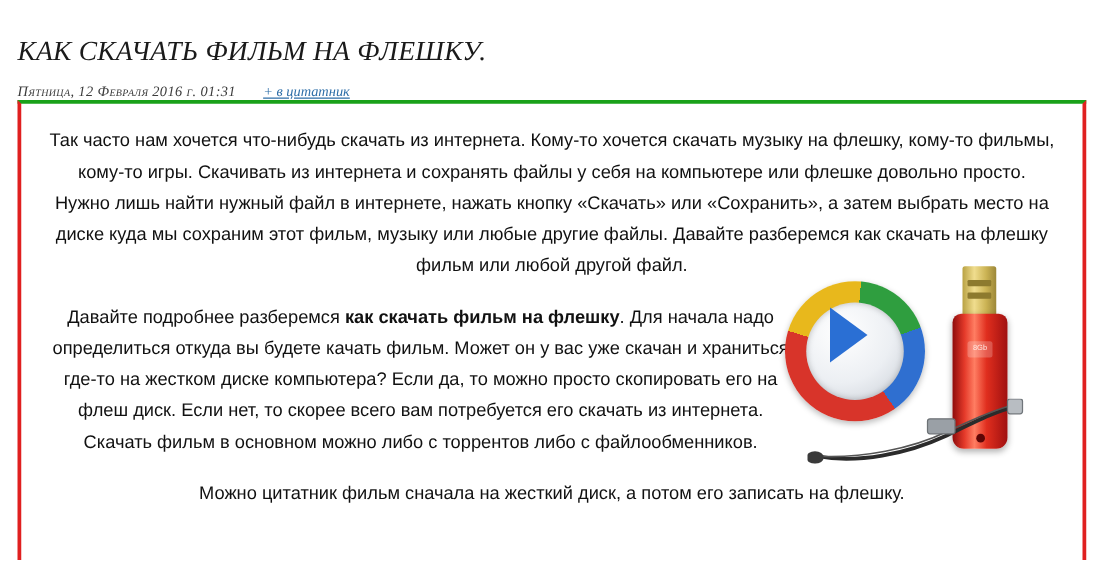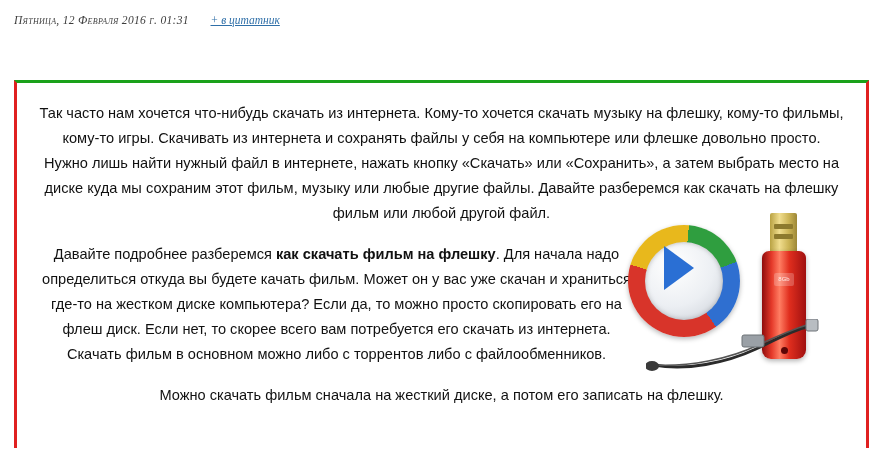--- a/index.html
+++ b/index.html
@@ -207,35 +207,36 @@
     width: 196px;
     height: 52px;
   }
   .strap svg { display: block; }
 </style>
 </head>
 <body>
 
 <div class="page">
 
+  <h1 class="post-title">КАК СКАЧАТЬ ФИЛЬМ НА ФЛЕШКУ.</h1>
 
   <div class="meta-line">
     <span class="meta-date">Пятница, 12 Февраля 2016 г. 01:31</span>
     <span class="meta-sep"></span>
     <a class="meta-link">+ в цитатник</a>
   </div>
 
   <div class="content-frame">
     <div class="content-inner">
 
       <p class="para para-1">Так часто нам хочется что-нибудь скачать из интернета. Кому-то хочется скачать музыку на флешку, кому-то фильмы, кому-то игры. Скачивать из интернета и сохранять файлы у себя на компьютере или флешке довольно просто. Нужно лишь найти нужный файл в интернете, нажать кнопку «Скачать» или «Сохранить», а затем выбрать место на диске куда мы сохраним этот фильм, музыку или любые другие файлы. Давайте разберемся как скачать на флешку фильм или любой другой файл.</p>
 
       <p class="para para-2"><span>Давайте подробнее разберемся </span><span class="bold">как скачать фильм на флешку</span><span>. Для начала надо определиться откуда вы будете качать фильм. Может он у вас уже скачан и храниться где-то на жестком диске компьютера? Если да, то можно просто скопировать его на флеш диск. Если нет, то скорее всего вам потребуется его скачать из интернета. Скачать фильм в основном можно либо с торрентов либо с файлообменников.</span></p>
 
-      <p class="para para-3">Можно скачать фильм сначала на жесткий диске, а потом его записать на флешку.</p>
+      <p class="para para-3">Можно цитатник фильм сначала на жесткий диск, а потом его записать на флешку.</p>
 
       <div class="illustration">
 
         <div class="disc">
         </div>
         <div class="disc-play"></div>
 
         <div class="usb">
           <div class="usb-connector">
             <div class="pad p1"></div>

